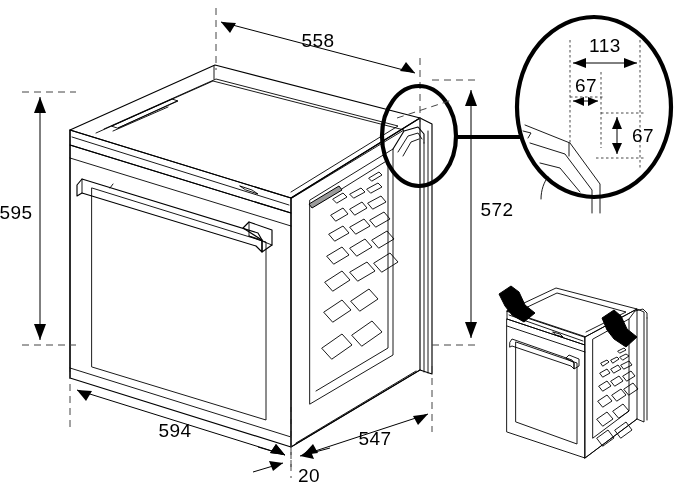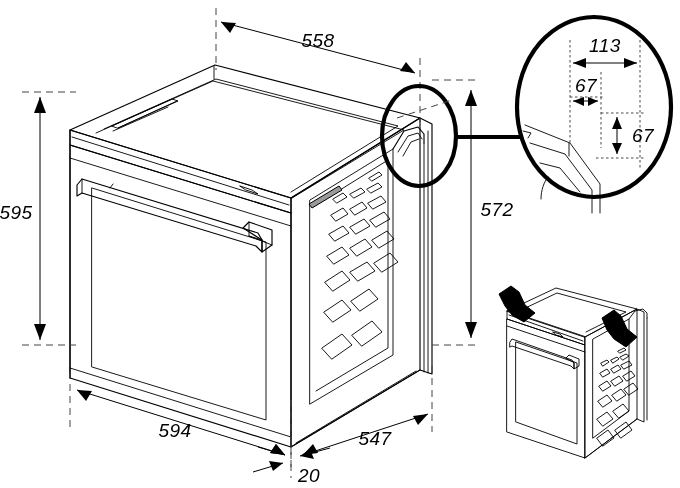--- a/index.html
+++ b/index.html
@@ -11,21 +11,20 @@
     width: 680px;
     height: 488px;
     overflow: hidden;
     font-family: "Liberation Sans", sans-serif;
   }
   #drawing-root {
     position: relative;
     width: 680px;
     height: 488px;
     background: #ef4444;
-    font-style: italic;
   }
   svg#tech-drawing {
     display: block;
     width: 680px;
     height: 488px;
   }
   .ln {
     fill: none;
     stroke: #000000;
     stroke-width: 1.15;

